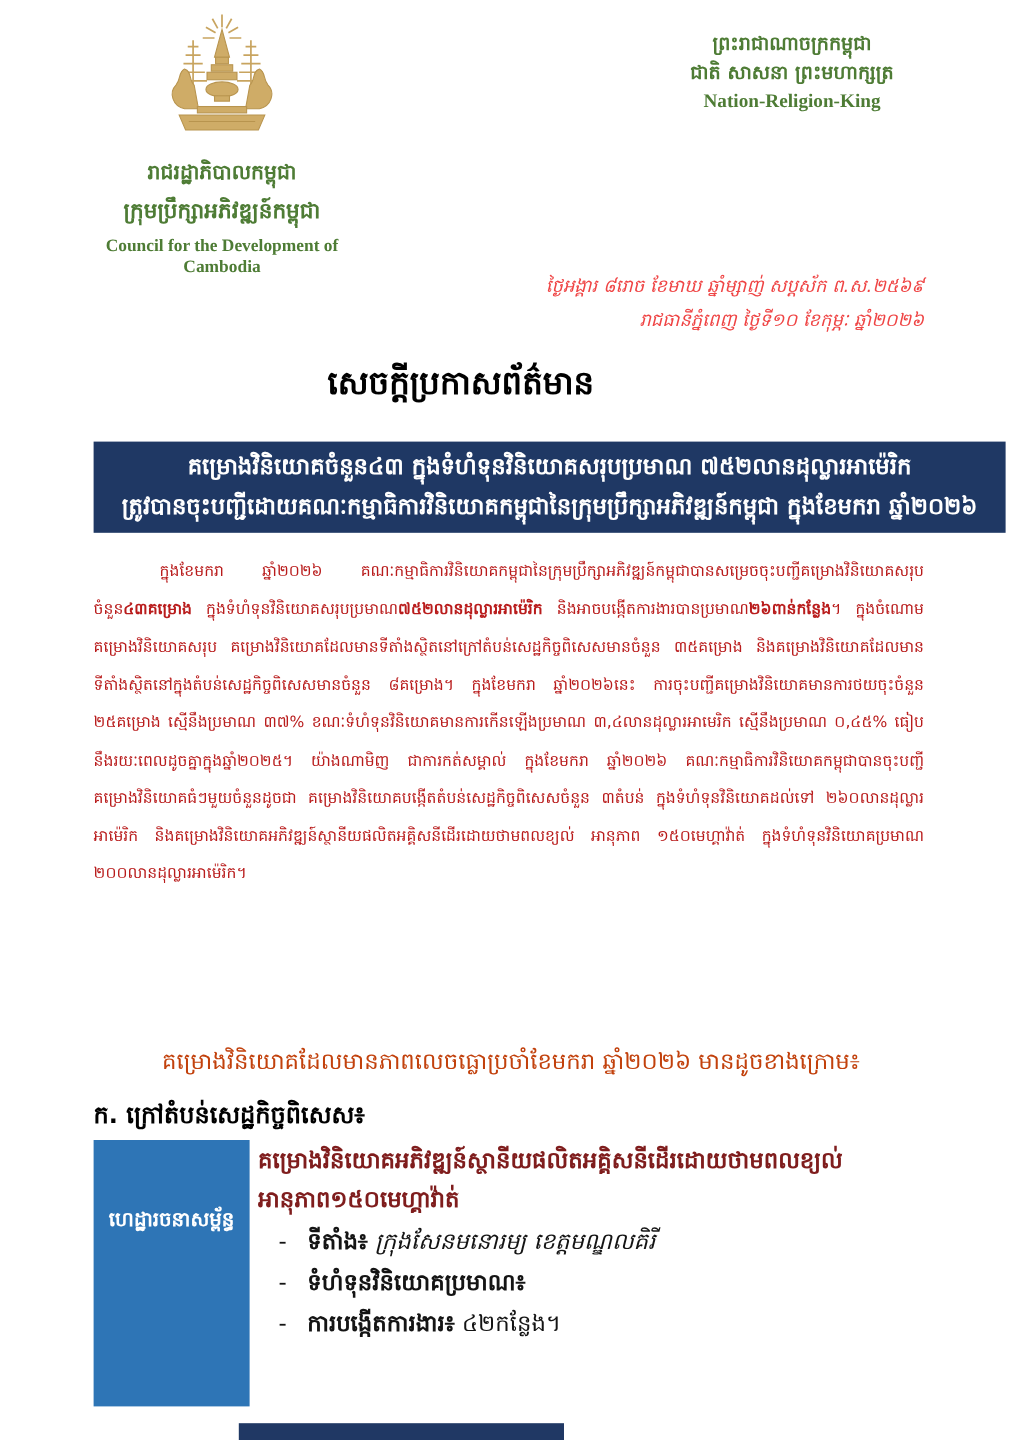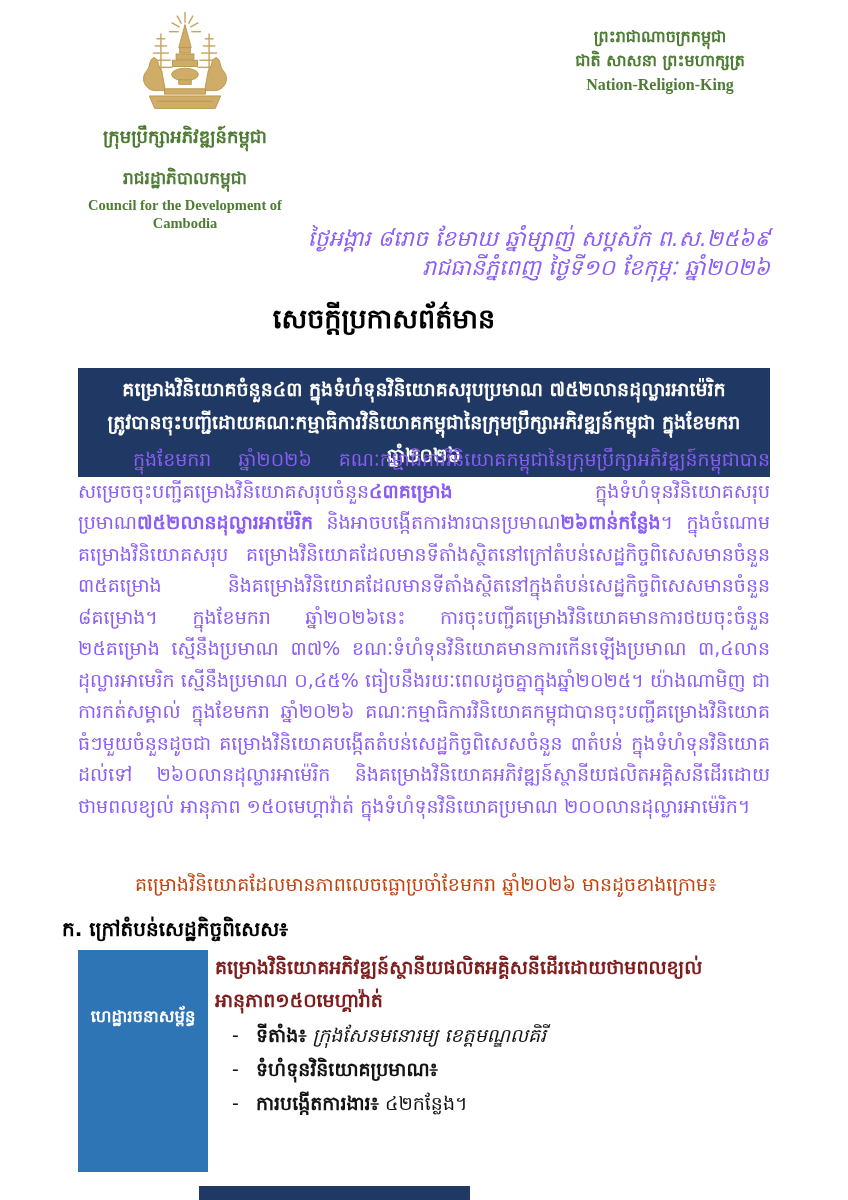--- a/index.html
+++ b/index.html
@@ -21,36 +21,36 @@
   .hl-k2{font-size:18px;font-weight:bold;margin-top:8px;line-height:26px;}
   .hl-en{font-size:14.5px;font-weight:bold;margin-top:6px;line-height:18px;}
 
   
   #header-right{left:500px;top:25px;width:320px;text-align:center;}
   .hr-k{font-size:16px;font-weight:bold;line-height:24px;}
   .hr-en{font-size:16px;font-weight:bold;line-height:23px;}
 
   
   #dateline{right:78px;top:224px;width:500px;text-align:right;
-    font-style:italic;font-size:22px;line-height:29px;color:#8b5cf6;}
+    font-style:italic;font-size:15px;line-height:29px;color:#ef4444;}
 
   
   #press-title{left:0;top:302px;width:768px;text-align:center;
     font-size:27px;font-weight:bold;color:#000;}
 
   
-  #banner{left:78px;top:368px;width:692px;background:#1f3864;
+  #banner{left:78px;top:368px;width:760px;background:#1f3864;
     color:#ffffff;text-align:center;font-weight:bold;font-size:19px;
     line-height:33px;padding:5px 6px;box-sizing:border-box;}
 
   
-  #body-paragraph{left:78px;top:444px;width:692px;font-size:19px;
-    line-height:31.5px;text-align:justify;text-indent:55px;color:#8b5cf6;}
+  #body-paragraph{left:78px;top:461px;width:692px;font-size:13px;
+    line-height:31.5px;text-align:justify;text-indent:55px;color:#b91c1c;}
   #lead-in{left:135px;top:872px;width:640px;font-size:19px;color:#c2410c;}
-  #section-heading{left:62px;top:916px;font-size:20px;font-weight:bold;color:#000;}
+  #section-heading{left:78px;top:916px;font-size:20px;font-weight:bold;color:#000;}
 
   
   #sector-cell{left:78px;top:950px;width:130px;height:222px;background:#2e75b6;}
   #sector-label{left:78px;top:1006px;width:130px;text-align:center;
     color:#ffffff;font-weight:bold;font-size:16.5px;}
   #project-title{left:215px;top:951px;width:606px;color:#7f1d1d;
     font-weight:bold;font-size:19px;line-height:33px;}
   #bullet-list{left:232px;top:1018px;width:560px;}
   .bullet-row{display:flex;align-items:flex-start;font-size:19px;
     line-height:34px;color:#141414;}
@@ -99,22 +99,22 @@
     <g fill="#cfac67" stroke="#b8944e" stroke-width="1">
       <path d="M30,92 C19,90 15,77 22,70 C27,64 24,58 30,55 C37,57 34,66 39,70 L43,92 Z"></path>
       <path d="M100,92 C111,90 115,77 108,70 C103,64 106,58 100,55 C93,57 96,66 91,70 L87,92 Z"></path>
       <rect x="42" y="90" width="46" height="6"></rect>
       <polygon points="25,98 105,98 99,112 31,112"></polygon>
     </g>
     <g stroke="#b8944e" stroke-width="1" fill="none">
       <line x1="34" y1="104" x2="96" y2="104"></line>
     </g>
   </svg>
+  <div class="khmer green hl-k1">រាជរដ្ឋាភិបាលកម្ពុជា</div>
   <div class="khmer green hl-k2">ក្រុមប្រឹក្សាអភិវឌ្ឍន៍កម្ពុជា</div>
-  <div class="khmer green hl-k1">រាជរដ្ឋាភិបាលកម្ពុជា</div>
   <div class="serif green hl-en">Council for the Development of Cambodia</div>
 </div>
 
 <div class="abs" id="header-right">
   <div class="khmer green hr-k">ព្រះរាជាណាចក្រកម្ពុជា</div>
   <div class="khmer green hr-k">ជាតិ សាសនា ព្រះមហាក្សត្រ</div>
   <div class="serif green hr-en">Nation-Religion-King</div>
 </div>
 
 <div class="abs khmer" id="dateline">

